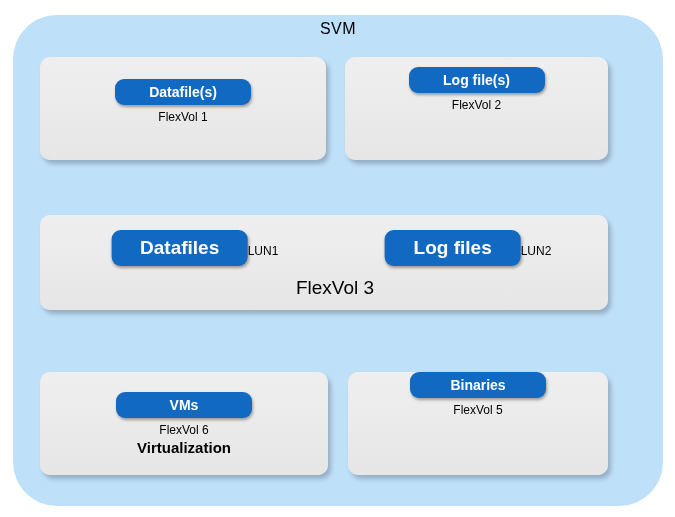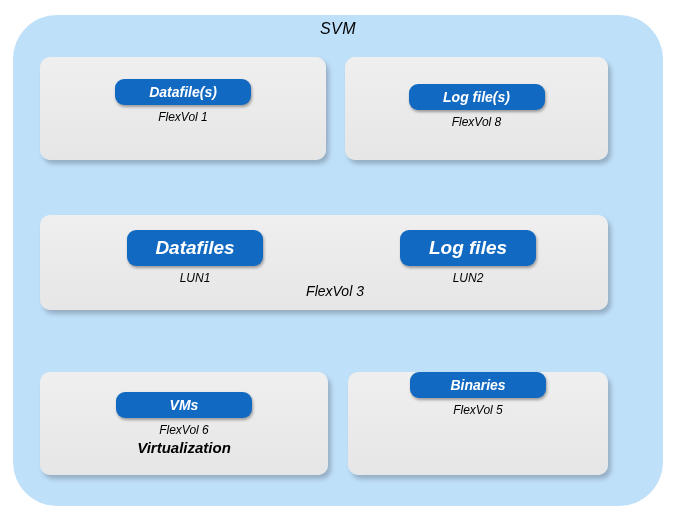--- a/index.html
+++ b/index.html
@@ -3,21 +3,21 @@
 <meta charset="utf-8">
 <style>
   :root {
     --container-bg: #BFE0F9;
     --box-bg: #EAEAEA;
     --pill-bg: #1169C2;
     --pill-text: #FFFFFF;
     --text: #000000;
     --page-bg: #FFFFFF;
   }
-  * { box-sizing: border-box; margin: 0; padding: 0; font-style: italic; }
+  * { box-sizing: border-box; margin: 0; padding: 0; }
   html, body {
     width: 675px; height: 517px;
     background: var(--page-bg);
     font-family: "Liberation Sans", sans-serif;
     color: var(--text);
     overflow: hidden;
   }
   .canvas {
     position: relative;
     width: 675px; height: 517px;
@@ -42,21 +42,21 @@
     background: linear-gradient(#EFEFEF, #E6E6E6);
     border-radius: 10px;
     box-shadow: 3px 4px 4px rgba(100, 115, 135, 0.45);
   }
   .col-center {
     display: flex;
     flex-direction: column;
     align-items: center;
   }
   .box-r1-left  { left: 27px;  top: 42px;  width: 286px; height: 103px; padding-top: 22px; }
-  .box-r1-right { left: 332px; top: 42px;  width: 263px; height: 103px; padding-top: 27px; }
+  .box-r1-right { left: 332px; top: 42px;  width: 263px; height: 103px; padding-top: 10px; }
   .box-r2       { left: 27px;  top: 200px; width: 568px; height: 95px; }
   .box-r3-left  { left: 27px;  top: 357px; width: 288px; height: 103px; padding-top: 20px; }
   .box-r3-right { left: 335px; top: 357px; width: 260px; height: 103px; }
   .pill {
     display: inline-block;
     min-width: 136px;
     padding: 5px 18px;
     background: var(--pill-bg);
     color: var(--pill-text);
     font-size: 14px;
@@ -76,49 +76,49 @@
     margin-top: 2px;
     font-size: 15px;
     font-weight: bold;
     text-align: left;
   }
   .r2-group {
     position: absolute;
     top: 15px;
     transform: translateX(-50%);
     display: flex;
-    flex-direction: column;
+    flex-direction: row;
     align-items: center;
   }
   .r2-group-left  { left: 155px; }
   .r2-group-right { left: 428px; justify-content: flex-end; }
   .r2-center-label {
     position: absolute;
     left: 295px; bottom: 11px;
     transform: translateX(-50%);
-    font-size: 14px;
+    font-size: 19px;
     white-space: nowrap;
   }
 </style>
 </head>
 <body>
 
 <div class="canvas">
   <div class="svm-container">
 
     <div class="svm-title">SVM</div>
 
     <div class="gray-box col-center box-r1-left">
       <span class="pill">Datafile(s)</span>
       <div class="vol-label">FlexVol 1</div>
     </div>
 
     <div class="gray-box col-center box-r1-right">
       <span class="pill">Log file(s)</span>
-      <div class="vol-label">FlexVol 8</div>
+      <div class="vol-label">FlexVol 2</div>
     </div>
 
     <div class="gray-box box-r2">
       <div class="r2-group r2-group-left">
         <span class="pill pill-lg">Datafiles</span>
         <div class="vol-label">LUN1</div>
       </div>
       <div class="r2-center-label">FlexVol 3</div>
       <div class="r2-group r2-group-right">
         <span class="pill pill-lg">Log files</span>

